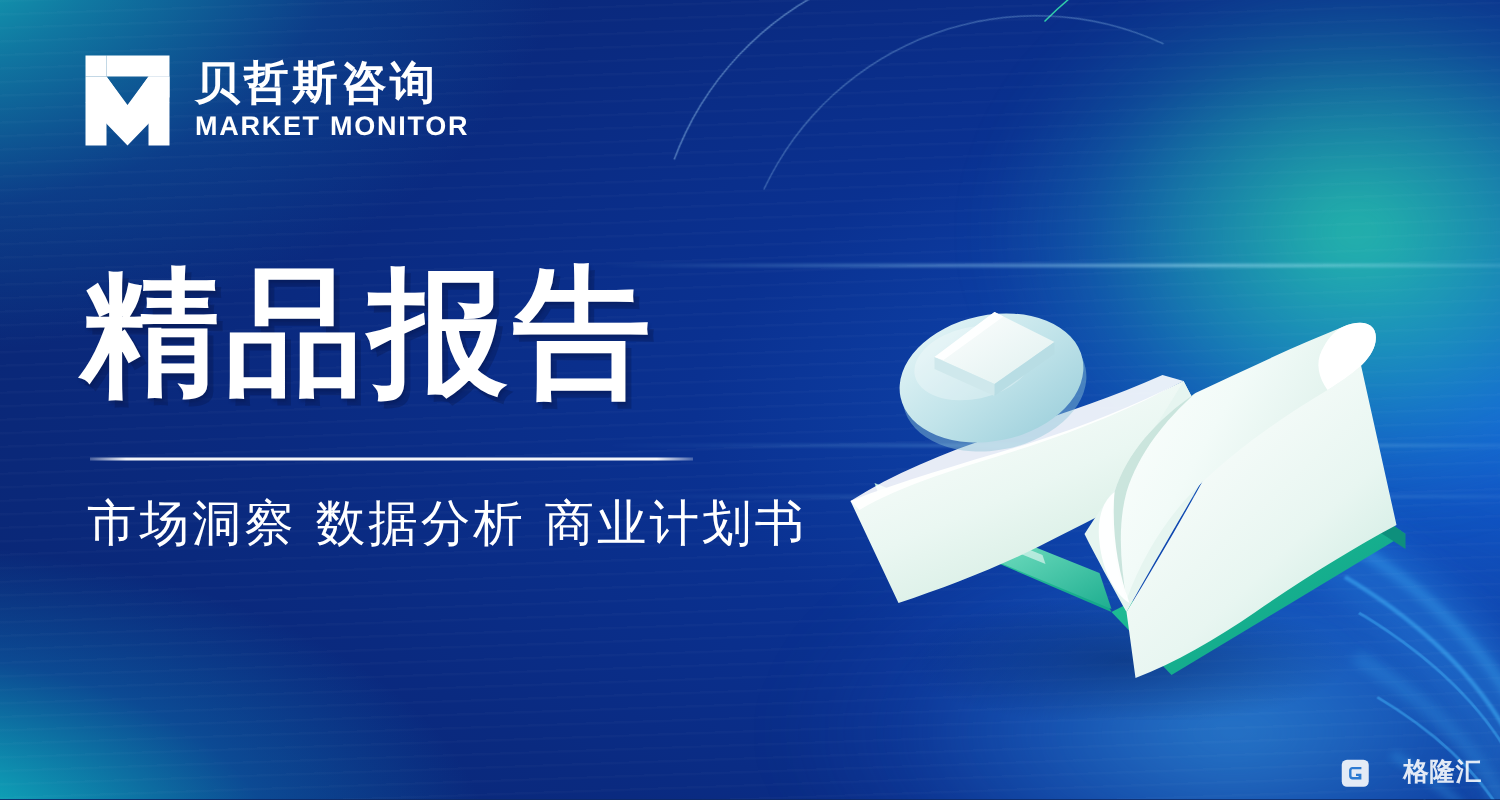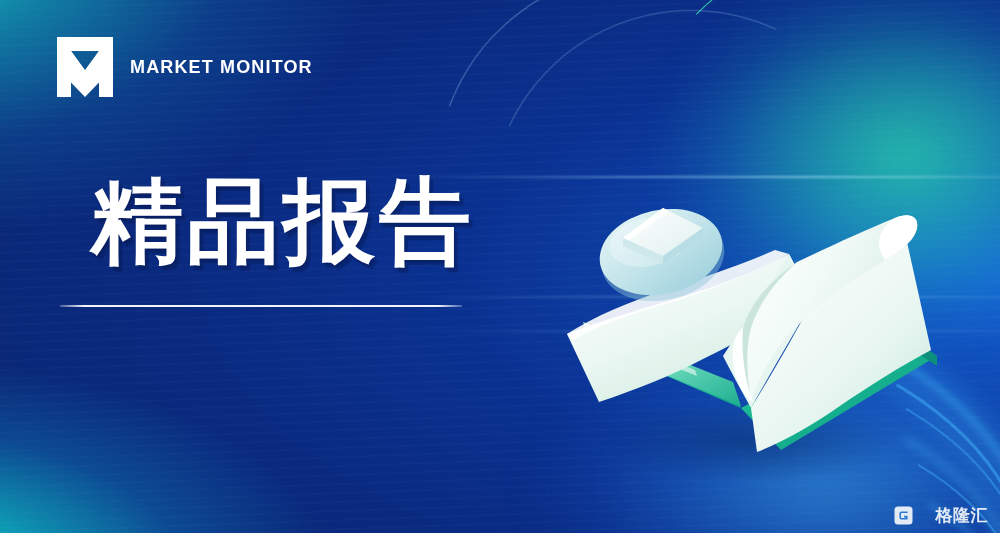--- a/index.html
+++ b/index.html
@@ -156,21 +156,20 @@
     left: 54px;
     top: 173px;
     color: #ffffff;
     font-size: 92px;
     font-weight: 900;
     letter-spacing: 4px;
     line-height: 1.06;
     white-space: nowrap;
     text-shadow: 4px 5px 0 rgba(5,20,70,0.30), 1px 2px 2px rgba(5,20,70,0.35);
     font-family: "DejaVu Sans", "Liberation Sans", sans-serif;
-    margin-left: 37px;
   }
 
   .divider {
     position: absolute;
     left: 60px;
     top: 305px;
     width: 402px;
     height: 2px;
     background: linear-gradient(90deg, rgba(255,255,255,0.25) 0%, rgba(255,255,255,0.95) 6%, rgba(255,255,255,0.95) 94%, rgba(255,255,255,0.25) 100%);
   }
@@ -365,28 +364,30 @@
         <path d="M3,34 H17 V63 H3 Z" fill="#ffffff"></path>
 
         <path d="M45,34 H59 V63 H45 Z" fill="#ffffff"></path>
 
         <path d="M3,49 H59 V63 H3 Z" fill="#ffffff" opacity="0"></path>
 
         <path d="M17,17 L31,37 L45,17 L45,31 L31,50 L17,31 Z" fill="#ffffff"></path>
       </svg>
     </span>
     <span class="logo-text">
+      <span class="logo-cn">贝哲斯咨询</span>
       <span class="logo-en">MARKET MONITOR</span>
     </span>
   </div>
 
   <div class="headline">精品报告</div>
 
   <div class="divider"></div>
 
+  <div class="subtitle">市场洞察  数据分析  商业计划书</div>
 
   <div class="watermark">
     <span class="wm-mark">
       <svg viewBox="0 0 19 19" width="19" height="19" xmlns="http://www.w3.org/2000/svg">
         <rect x="0.5" y="0.5" width="18" height="18" rx="3.5" fill="#ffffff"></rect>
         <path d="M13.6,5.4 H7.6 C6.3,5.4 5.4,6.4 5.4,7.7 v3.6 c0,1.3 0.9,2.3 2.2,2.3 h6 V9.8 H10 v1.6 h1.7 v0.6 H7.8 c-0.5,0 -0.8,-0.3 -0.8,-0.8 V7.7 c0,-0.5 0.3,-0.8 0.8,-0.8 h5.8 Z" fill="#2f7fd6"></path>
       </svg>
     </span>
     <span class="wm-text">格隆汇</span>
   </div>

